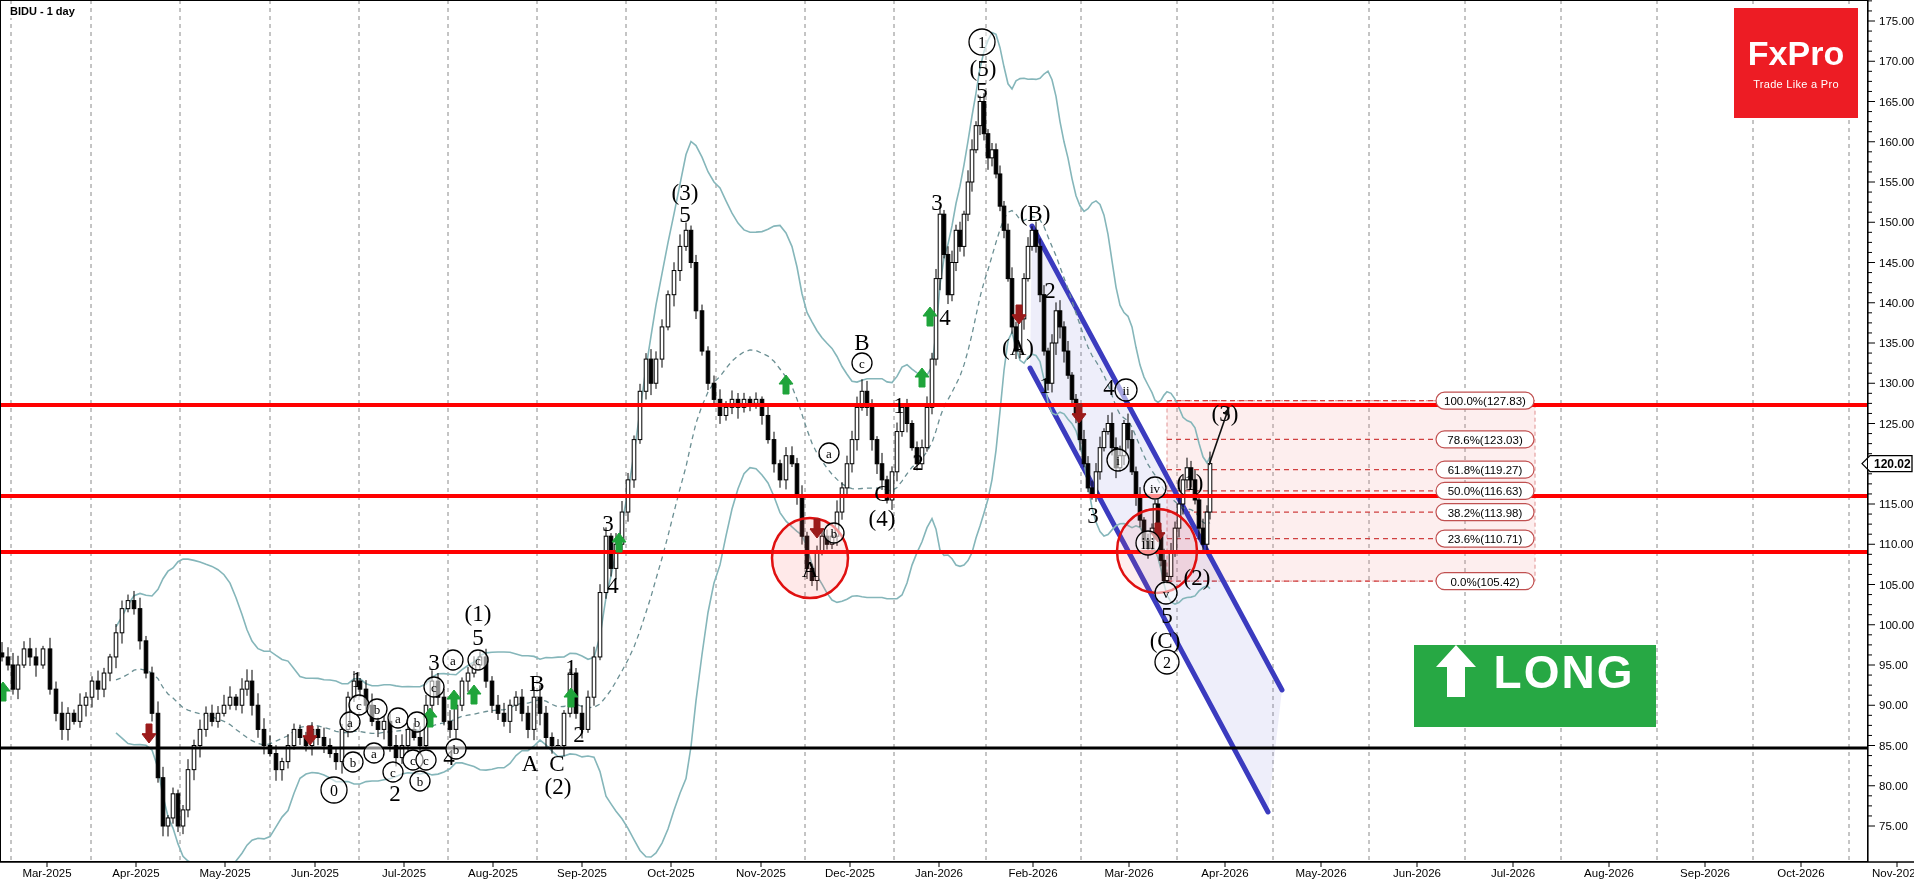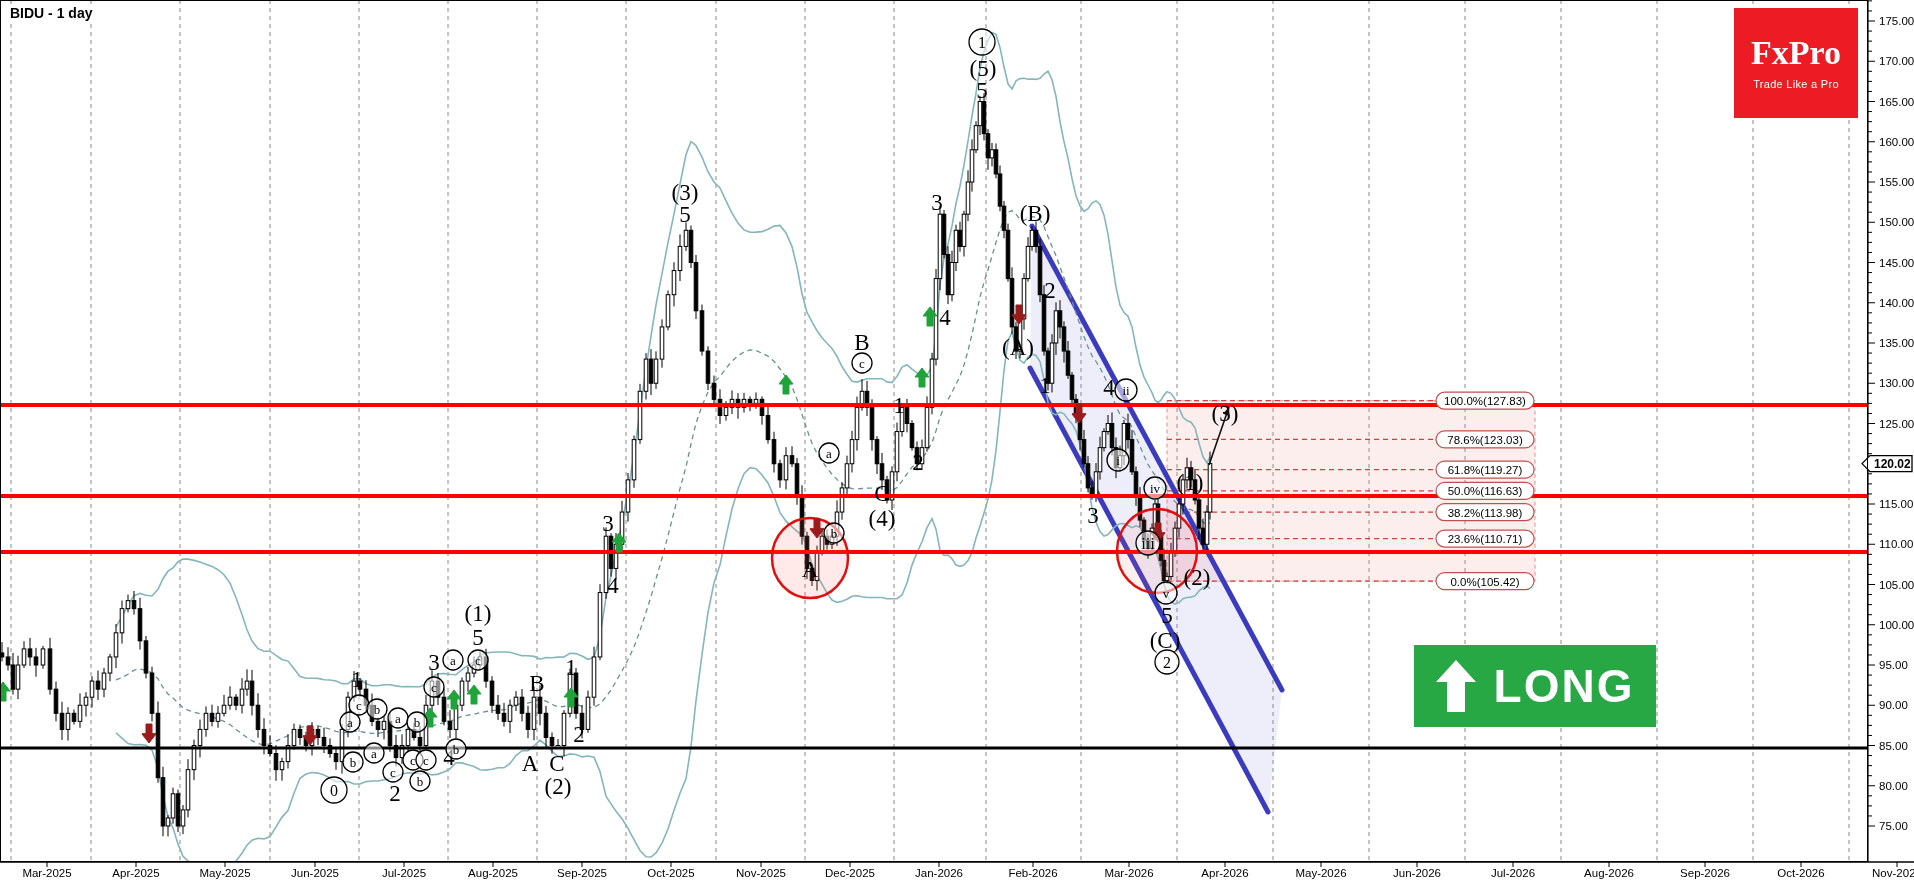--- a/index.html
+++ b/index.html
@@ -1,26 +1,26 @@
 <!DOCTYPE html>
 <html><head>
 <meta charset="utf-8">
 <style>
   html,body{margin:0;padding:0;background:#fff;}
   #stage{position:relative;width:1914px;height:886px;background:#fff;overflow:hidden;
          font-family:"Liberation Sans","DejaVu Sans",sans-serif;}
   #chart-svg{position:absolute;left:0;top:0;}
-  #symbol-title{position:absolute;left:6px;top:4px;font-size:14px;font-weight:bold;color:#000;
+  #symbol-title{position:absolute;left:6px;top:4px;font-size:11px;font-weight:bold;color:#000;
                 background:#fff;padding:1px 4px;z-index:5;}
   #fxpro-logo{position:absolute;left:1734px;top:8px;width:124px;height:110px;background:#ED1C24;
               color:#fff;z-index:6;display:flex;flex-direction:column;justify-content:center;align-items:center;}
-  #fxpro-brand{font-family:Liberation Serif, serif;font-weight:bold;font-size:34px;line-height:34px;}
+  #fxpro-brand{font-family:Liberation Sans, sans-serif;font-weight:bold;font-size:34px;line-height:34px;}
   #fxpro-tagline{font-size:11px;margin-top:8px;letter-spacing:.3px;}
   #long-badge{position:absolute;left:1414px;top:645px;width:242px;height:82px;background:#27A844;
-              color:#fff;z-index:6;display:flex;align-items:center;justify-content:center;gap:18px;}
+              color:#fff;z-index:6;display:flex;align-items:flex-start;justify-content:center;gap:18px;}
   #long-label{font-size:46px;font-weight:bold;letter-spacing:2px;}
 </style>
 </head>
 <body>
 
 <div id="stage">
   <svg id="chart-svg" width="1914" height="886">
       <g>
         <line x1="11" y1="0" x2="11" y2="862" stroke="#8a8a8a" stroke-width="1" stroke-dasharray="4,4"></line>
         <line x1="91" y1="0" x2="91" y2="862" stroke="#8a8a8a" stroke-width="1" stroke-dasharray="4,4"></line>

